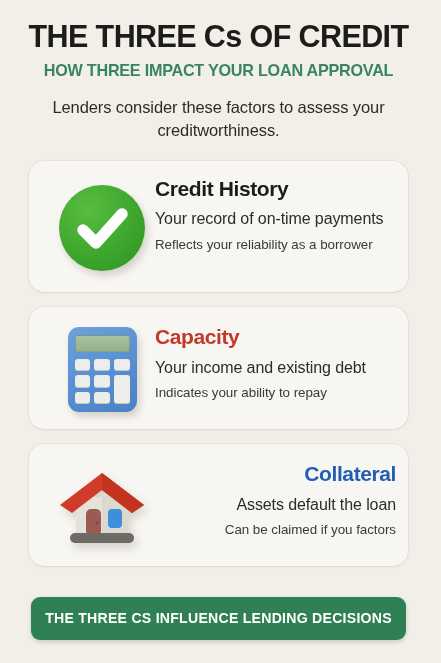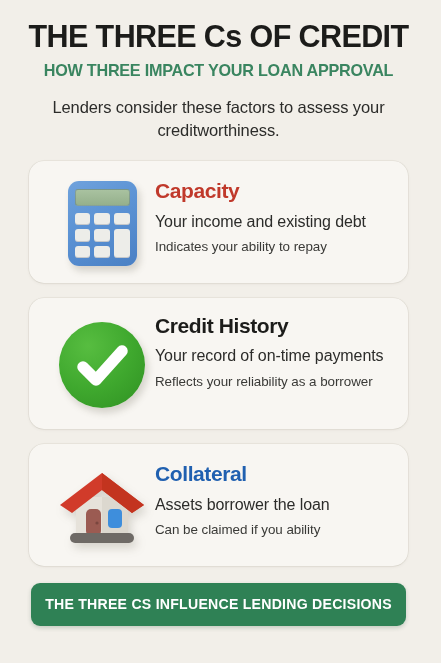--- a/index.html
+++ b/index.html
@@ -74,21 +74,21 @@
     border-radius: 15px;
     box-shadow: 0 1px 3px rgba(120,110,95,0.10),
                 0 0 0 0.5px rgba(190,182,168,0.35);
     display: flex;
     align-items: flex-start;
     box-sizing: border-box;
     position: relative;
   }
   .card-1 { height: 131px; padding: 14px 12px 12px 20px; }
   .card-2 { height: 122px; padding: 16px 12px 12px 20px; }
-  .card-3 { height: 122px; padding: 16px 12px 12px 20px; }
+  .card-3 { height: 122px; padding: 16px 12px 12px 20px; text-align: right; }
 
   .icon-wrap {
     flex: 0 0 auto;
     width: 106px;
     display: flex;
     align-items: center;
     justify-content: center;
     align-self: center;
   }
   .card-1 .icon-wrap { margin-top: 2px; }
@@ -188,21 +188,21 @@
   .icon-house {
     width: 88px;
     height: 80px;
     position: relative;
     filter: drop-shadow(3px 5px 5px rgba(90,85,70,0.22));
   }
   .icon-house svg { width: 88px; height: 80px; display: block; }
 
   
   .banner-wrap {
-    padding: 17px 31px 0 31px;
+    padding: 31px 31px 0 31px;
     box-sizing: border-box;
   }
   .banner {
     height: 43px;
     border-radius: 9px;
     background: #2F8155;
     color: #FFFFFF;
     display: flex;
     align-items: center;
     justify-content: center;
@@ -218,60 +218,60 @@
 
 <div class="page">
 
   <div class="header">
     <h1 class="main-title">THE THREE Cs OF CREDIT</h1>
     <h2 class="sub-title">HOW THREE IMPACT YOUR LOAN APPROVAL</h2>
     <p class="intro">Lenders consider these factors to assess your creditworthiness.</p>
   </div>
 
   <div class="cards">
-
-    <div class="card card-2">
-      <div class="icon-wrap">
-        <div class="icon-calc">
-          <div class="calc-screen"></div>
-          <div class="calc-keys">
-            <div class="calc-key"></div>
-            <div class="calc-key"></div>
-            <div class="calc-key"></div>
-            <div class="calc-key"></div>
-            <div class="calc-key"></div>
-            <div class="calc-key tall"></div>
-            <div class="calc-key"></div>
-            <div class="calc-key"></div>
-          </div>
-        </div>
-      </div>
-      <div class="card-body">
-        <div class="card-title t-red">Capacity</div>
-        <div class="card-desc">Your income and existing debt</div>
-        <div class="card-note">Indicates your ability to repay</div>
-      </div>
-    </div>
 
     <div class="card card-1">
       <div class="icon-wrap">
         <div class="icon-check">
           <div class="disc"></div>
           <svg viewBox="0 0 86 86">
             <path d="M24 45 L37 58 L63 29" fill="none" stroke="#FFFFFF" stroke-width="11.5" stroke-linecap="round" stroke-linejoin="round"></path>
           </svg>
         </div>
       </div>
       <div class="card-body">
         <div class="card-title t-dark">Credit History</div>
         <div class="card-desc">Your record of on-time payments</div>
         <div class="card-note">Reflects your reliability as a borrower</div>
       </div>
     </div>
 
+    <div class="card card-2">
+      <div class="icon-wrap">
+        <div class="icon-calc">
+          <div class="calc-screen"></div>
+          <div class="calc-keys">
+            <div class="calc-key"></div>
+            <div class="calc-key"></div>
+            <div class="calc-key"></div>
+            <div class="calc-key"></div>
+            <div class="calc-key"></div>
+            <div class="calc-key tall"></div>
+            <div class="calc-key"></div>
+            <div class="calc-key"></div>
+          </div>
+        </div>
+      </div>
+      <div class="card-body">
+        <div class="card-title t-red">Capacity</div>
+        <div class="card-desc">Your income and existing debt</div>
+        <div class="card-note">Indicates your ability to repay</div>
+      </div>
+    </div>
+
     <div class="card card-3">
       <div class="icon-wrap">
         <div class="icon-house">
           <svg viewBox="0 0 88 80">
 
             <rect x="18" y="30" width="52" height="39" rx="2" fill="#DCD8CF"></rect>
             <rect x="18" y="30" width="26" height="39" fill="#E6E2DA"></rect>
 
             <path d="M44 6 L86 38 L74 46 L44 23 L14 46 L2 38 Z" fill="#D13B2A"></path>
             <path d="M44 6 L86 38 L74 46 L44 23 Z" fill="#C3341F"></path>
@@ -280,22 +280,22 @@
             <circle cx="39" cy="56" r="1.6" fill="#7A463F"></circle>
 
             <rect x="50" y="42" width="14" height="19" rx="4" fill="#3E8EDC"></rect>
 
             <rect x="12" y="66" width="64" height="10" rx="5" fill="#6E6A66"></rect>
           </svg>
         </div>
       </div>
       <div class="card-body">
         <div class="card-title t-blue">Collateral</div>
-        <div class="card-desc">Assets borrower the loan</div>
-        <div class="card-note">Can be claimed if you ability</div>
+        <div class="card-desc">Assets default the loan</div>
+        <div class="card-note">Can be claimed if you factors</div>
       </div>
     </div>
 
   </div>
 
   <div class="banner-wrap">
     <div class="banner">THE THREE CS INFLUENCE LENDING DECISIONS</div>
   </div>
 
 </div>

